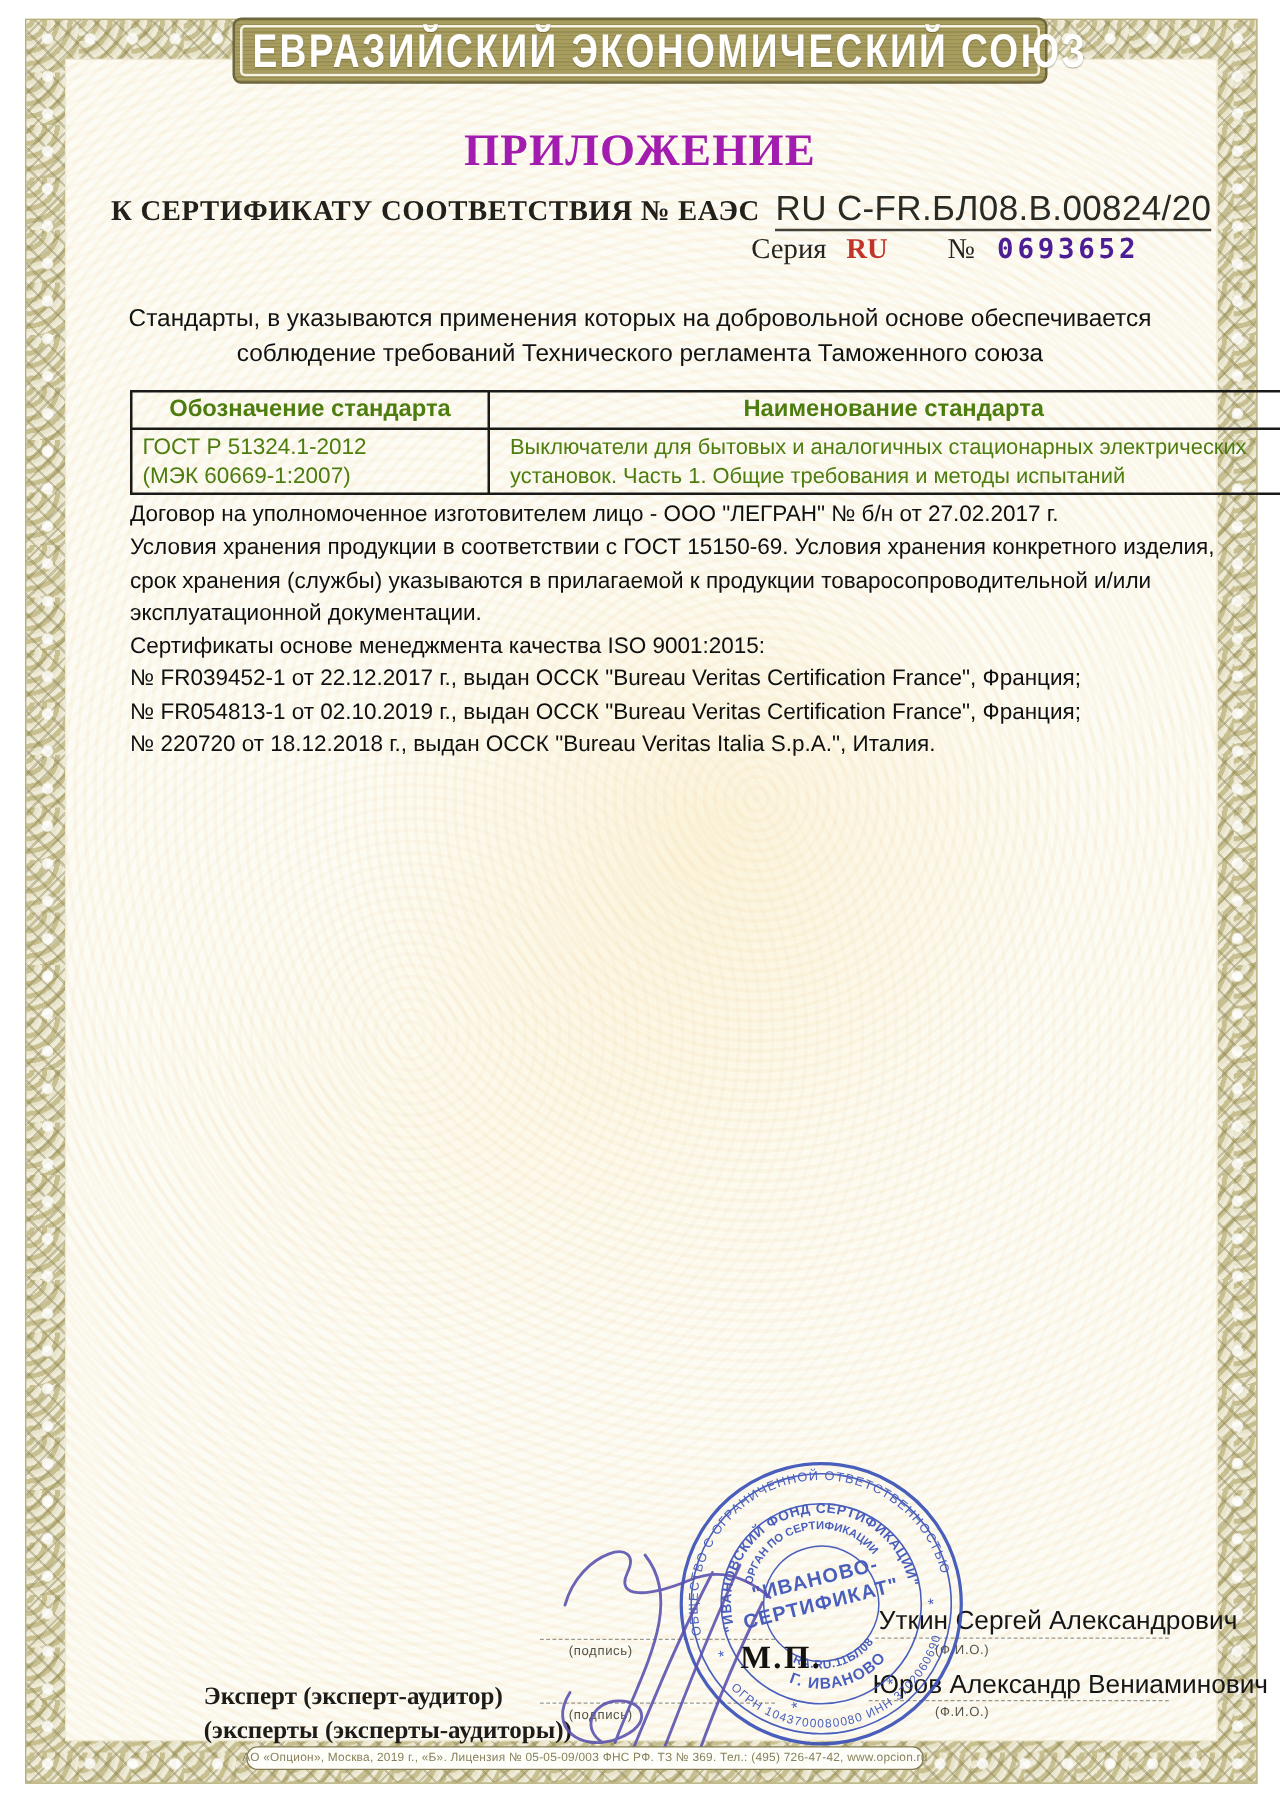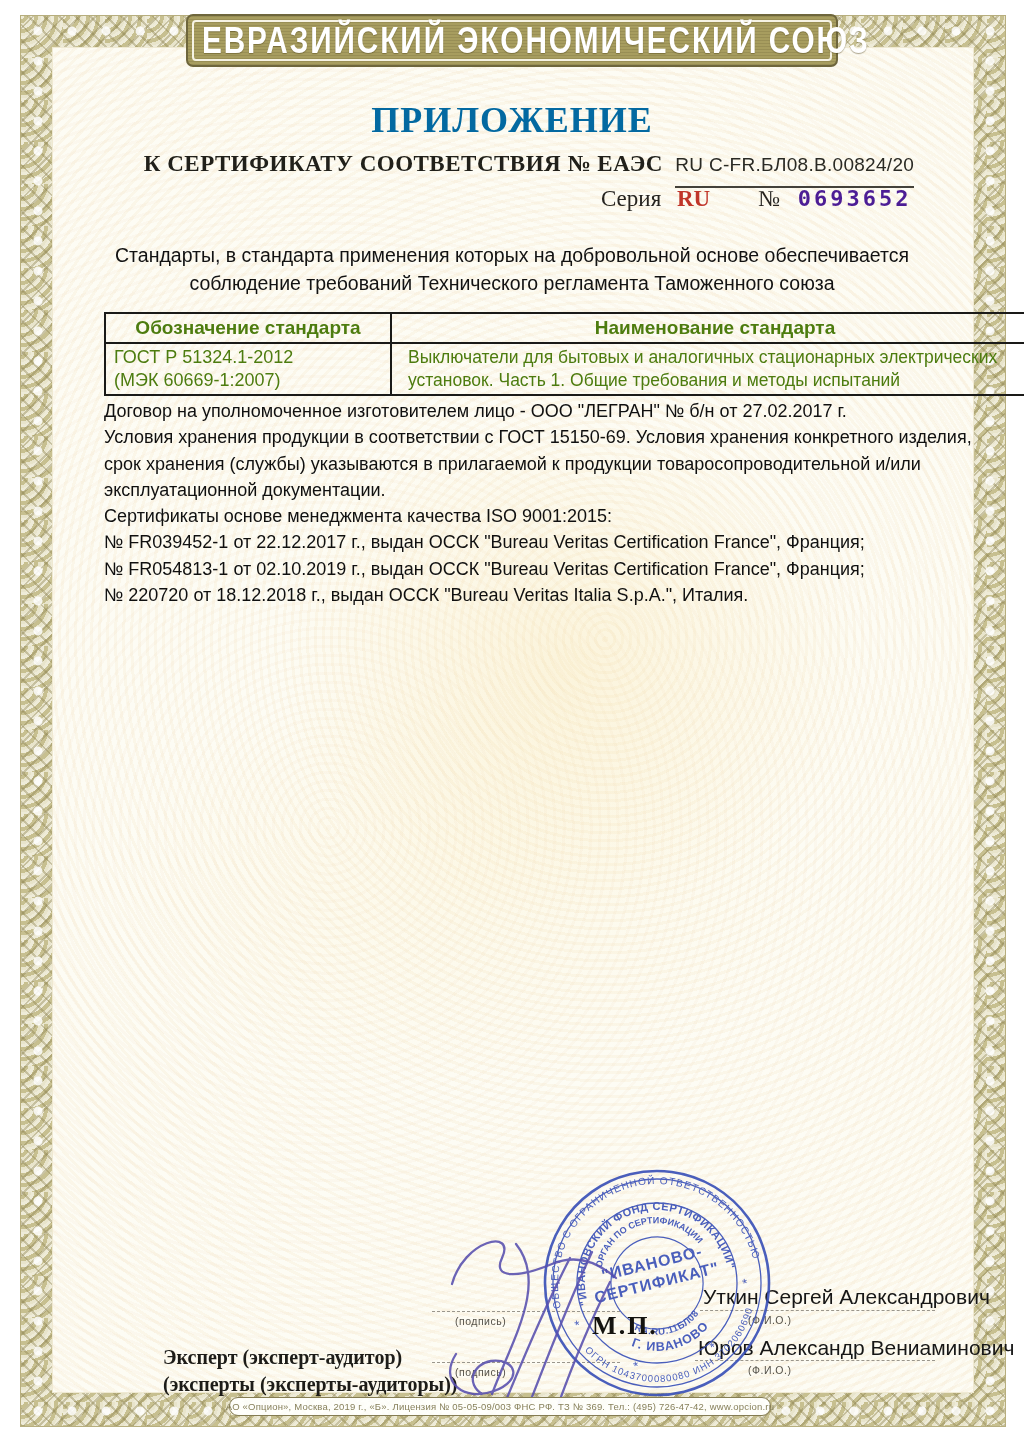--- a/index.html
+++ b/index.html
@@ -25,25 +25,25 @@
   
   .banner{position:absolute;left:186px;top:14px;width:652px;height:53px;background:#a79d5f;
     border:2px solid #6e663c;border-radius:7px;box-sizing:border-box;
     display:flex;align-items:center;justify-content:flex-start;
     background-image:repeating-linear-gradient(0deg, rgba(110,100,55,.25) 0 1px, rgba(255,255,255,0) 1px 3px);}
   .banner-inner{position:absolute;inset:4px;border:2px solid #f6f3e4;border-radius:4px;}
   .banner-text{position:relative;color:#ffffff;font-weight:bold;font-size:31px;letter-spacing:2px;
     transform:scaleY(1.22) scaleX(.96);text-shadow:0 1px 1px rgba(70,60,20,.45);white-space:nowrap;}
   
   .title{position:absolute;left:0;top:99px;width:100%;text-align:center;
-    font-family:"Liberation Serif",serif;font-weight:bold;font-size:36px;letter-spacing:1px;color:#0369a1;}
+    font-family:"Liberation Serif",serif;font-weight:bold;font-size:36px;letter-spacing:1px;color:#a21caf;}
   .cert-line{position:absolute;left:0;top:151px;width:100%;text-align:center;white-space:nowrap;padding-left:34px;box-sizing:border-box;}
   .cert-prefix{font-family:"Liberation Serif",serif;font-weight:bold;font-size:23px;color:#21201a;letter-spacing:.5px;}
-  .cert-number{font-family:"Liberation Sans",sans-serif;font-size:19px;color:#2a2a24;
-    border-bottom:2px solid #43413a;padding-bottom:11px;margin-left:8px;letter-spacing:.3px;}
+  .cert-number{font-family:"Liberation Sans",sans-serif;font-size:28px;color:#2a2a24;
+    border-bottom:2px solid #43413a;padding-bottom:1px;margin-left:8px;letter-spacing:.3px;}
   .seria{position:absolute;left:601px;top:186px;white-space:nowrap;
     font-family:"Liberation Serif",serif;font-size:23px;color:#262420;}
   .seria .ru{color:#c03529;font-weight:bold;margin-left:10px;}
   .seria .nosign{margin-left:42px;}
   .seria .serial{font-family:"DejaVu Sans Mono",monospace;font-size:22px;font-weight:bold;
     color:#4c1d95;letter-spacing:3px;margin-left:12px;}
   
   .intro{position:absolute;left:62px;top:241px;width:900px;text-align:center;
     font-size:19.5px;line-height:28px;color:#121212;}
   
@@ -62,21 +62,21 @@
     font-size:20px;line-height:27px;color:#1d1c18;white-space:pre-line;}
   .dash-line{position:absolute;border-bottom:1.5px dashed #9a968c;}
   .small-cap{position:absolute;font-size:10.5px;color:#55524a;letter-spacing:.5px;}
   .fio-name{position:absolute;font-size:21px;color:#161616;white-space:nowrap;}
   .mp{position:absolute;left:580px;top:1311px;width:90px;text-align:center;
     font-family:"Liberation Serif",serif;font-weight:bold;font-size:26px;letter-spacing:2px;color:#14130f;}
   .stamp{position:absolute;left:537px;top:1163px;width:240px;height:240px;opacity:.92;}
   .ink{position:absolute;left:420px;top:1222px;width:260px;height:195px;}
   .fineprint{position:absolute;left:197px;top:1397px;width:540px;height:17px;border:1px solid #857c52;
     border-radius:9px;background:rgba(255,255,252,.96);display:flex;align-items:center;justify-content:center;
-    font-size:9.5px;color:#87805b;white-space:nowrap;letter-spacing:.2px;margin-left:32px;}
+    font-size:9.5px;color:#87805b;white-space:nowrap;letter-spacing:.2px;}
 </style>
 </head>
 <body>
 
 <div class="page">
   <div class="frame"></div>
   <div class="inner"></div>
 
   <div class="banner">
     <div class="banner-inner"></div>
@@ -91,21 +91,21 @@
   </div>
 
   <div class="seria">
     <span>Серия</span>
     <span class="ru">RU</span>
     <span class="nosign">№</span>
     <span class="serial">0693652</span>
   </div>
 
   <div class="intro">
-    <div>Стандарты, в стандарта применения которых на добровольной основе обеспечивается</div>
+    <div>Стандарты, в указываются применения которых на добровольной основе обеспечивается</div>
     <div>соблюдение требований Технического регламента Таможенного союза</div>
   </div>
 
   <table class="std-table">
     <tbody>
         <tr>
       <th>Обозначение стандарта</th>
       <th>Наименование стандарта</th>
     </tr>
     <tr>

